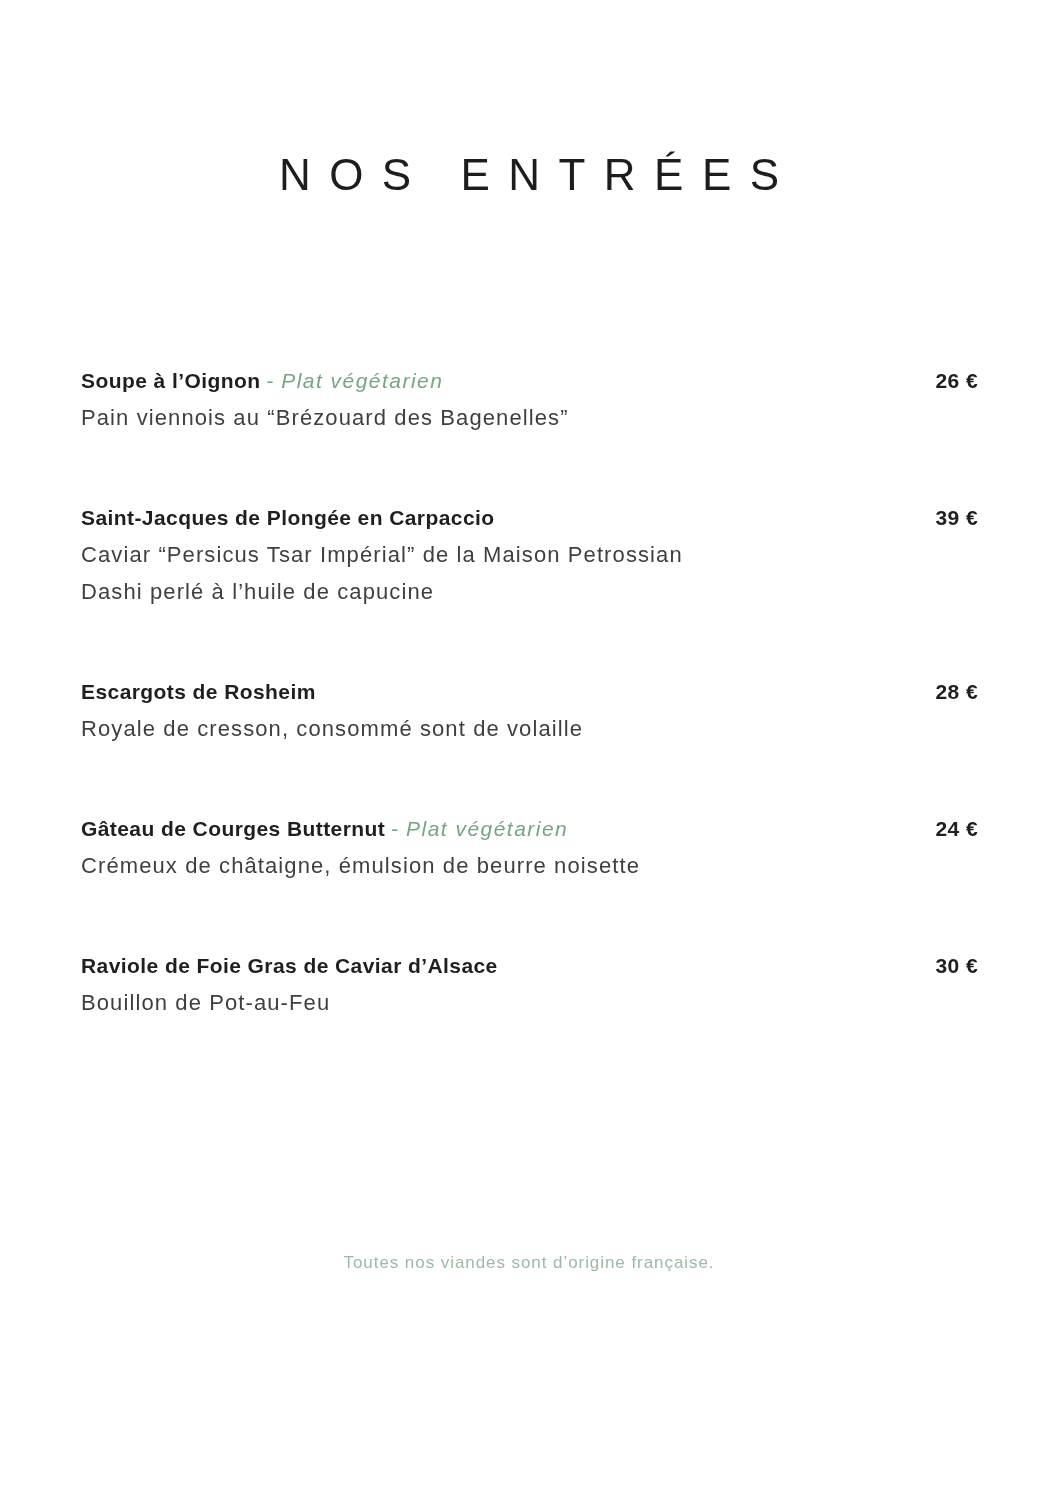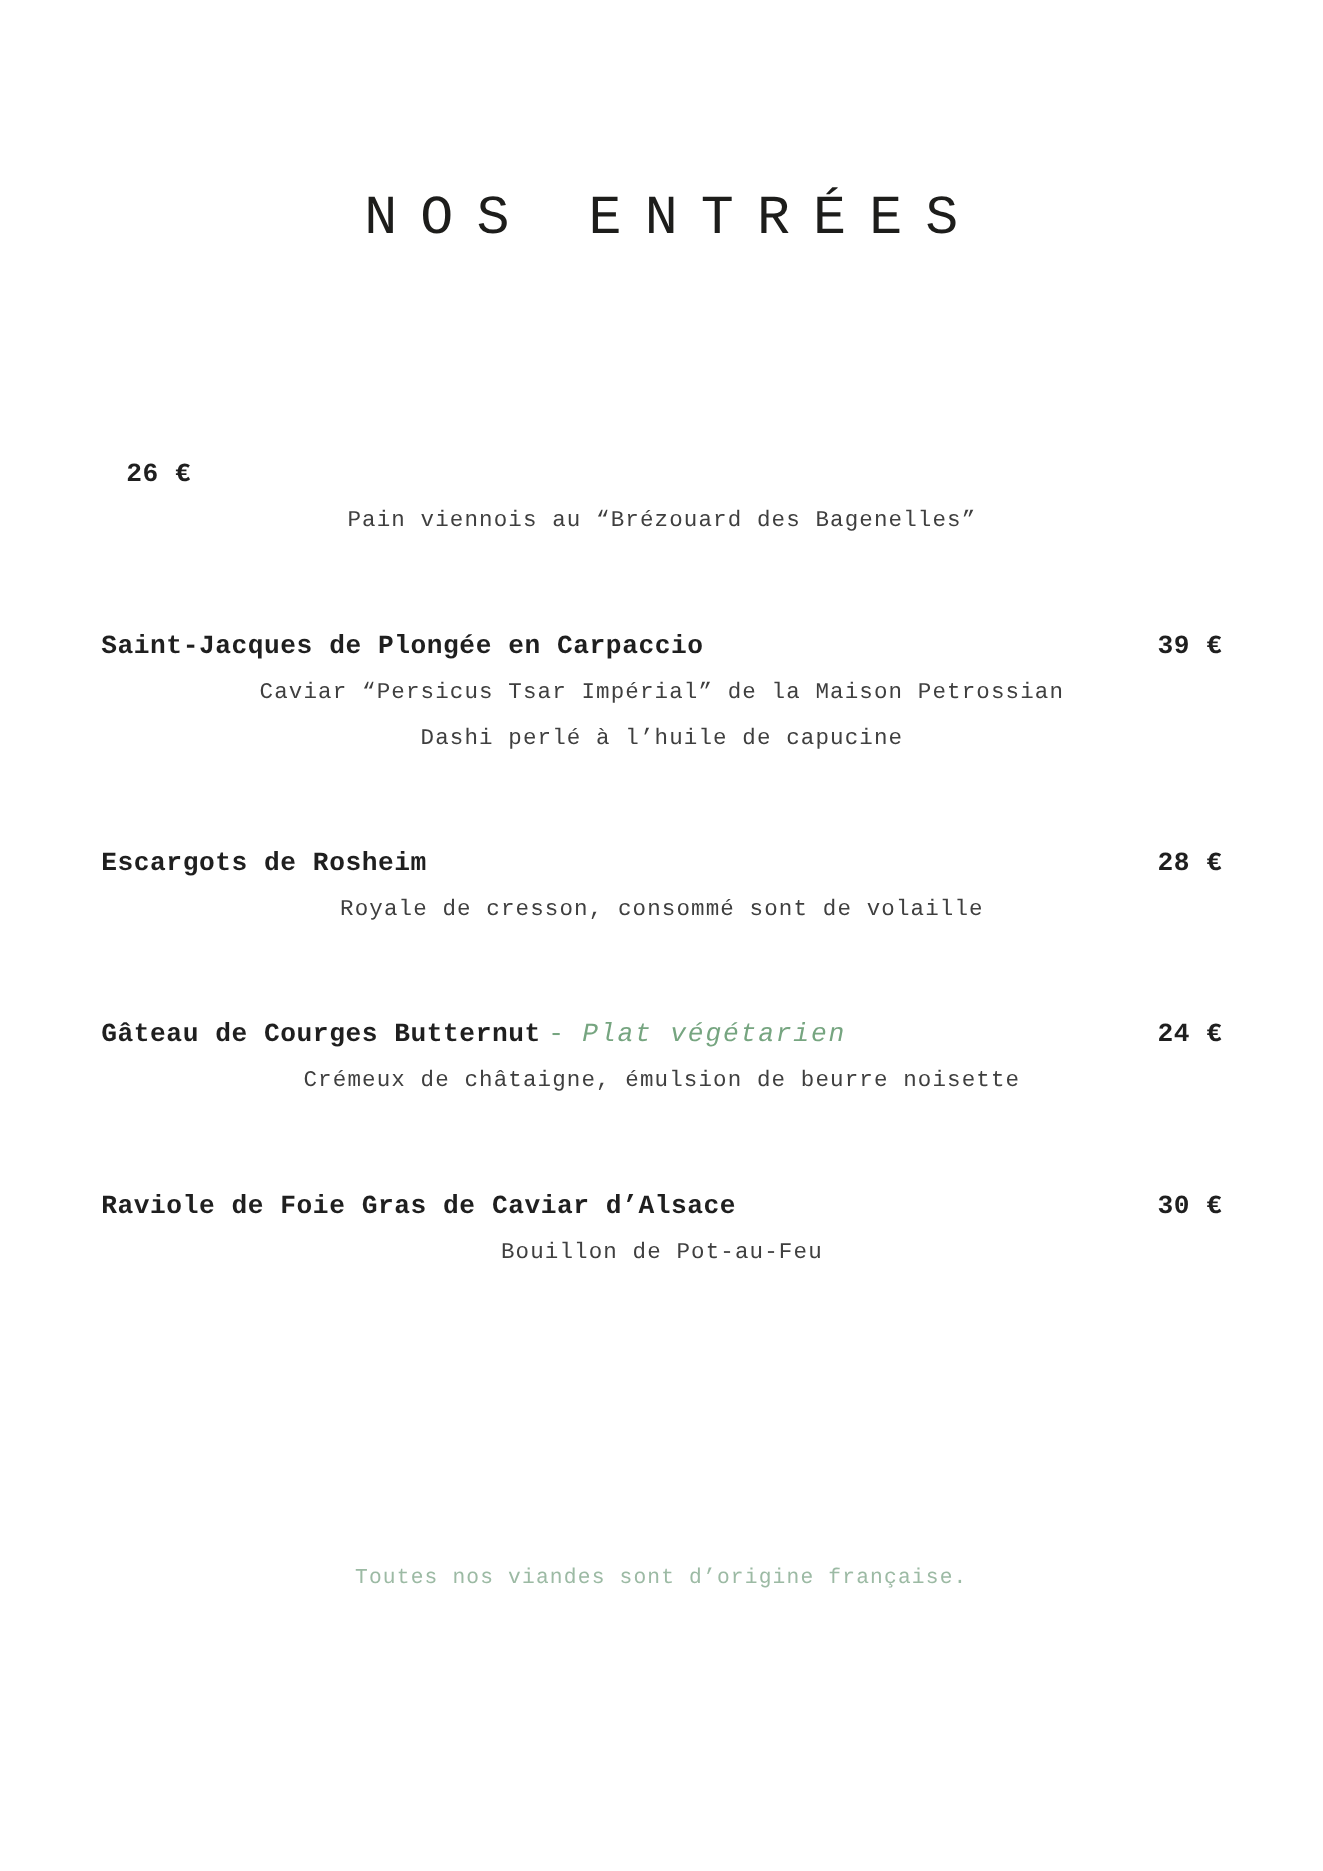--- a/index.html
+++ b/index.html
@@ -10,21 +10,21 @@
     --body-gray:#3f3f3f;
   }
   *{box-sizing:border-box;}
   html,body{margin:0;padding:0;background:#ffffff;}
   .page{
     position:relative;
     width:1058px;
     height:1323px;
     margin:0 auto;
     background:#ffffff;
-    font-family:Liberation Mono, monospace;
+    font-family:Liberation Sans, sans-serif;
     overflow:hidden;
   }
   .page-title{
     position:absolute;
     top:124px;
     left:0;
     right:0;
     text-align:center;
     font-size:44px;
     line-height:1;
@@ -72,25 +72,24 @@
   }
   .item-price{
     font-weight:700;
     color:var(--name-black);
     white-space:nowrap;
     letter-spacing:0.02em;
     padding-left:20px;
   }
   .item-desc{
     color:var(--body-gray);
-    font-size:18px;
+    font-size:22px;
     line-height:37px;
     letter-spacing:0.05em;
     font-weight:400;
-    text-align:center;
   }
   .page-footer{
     position:absolute;
     left:0;
     right:0;
     bottom:46px;
     text-align:center;
     color:var(--footer-green);
     font-size:17px;
     line-height:28px;
@@ -102,20 +101,21 @@
 <body>
 
 <div class="page">
 
   <h1 class="page-title"><span class="ls">NOS ENTRÉES</span></h1>
 
   <div class="menu">
 
     <div class="menu-item">
       <div class="item-header">
+        <span class="item-title-line"><span class="item-name">Soupe à l’Oignon</span><span class="item-tag-sep">-</span> <span class="item-tag">Plat végétarien</span></span>
         <span class="item-price">26 €</span>
       </div>
       <div class="item-desc">Pain viennois au “Brézouard des Bagenelles”</div>
     </div>
 
     <div class="menu-item">
       <div class="item-header">
         <span class="item-title-line"><span class="item-name">Saint-Jacques de Plongée en Carpaccio</span></span>
         <span class="item-price">39 €</span>
       </div>

